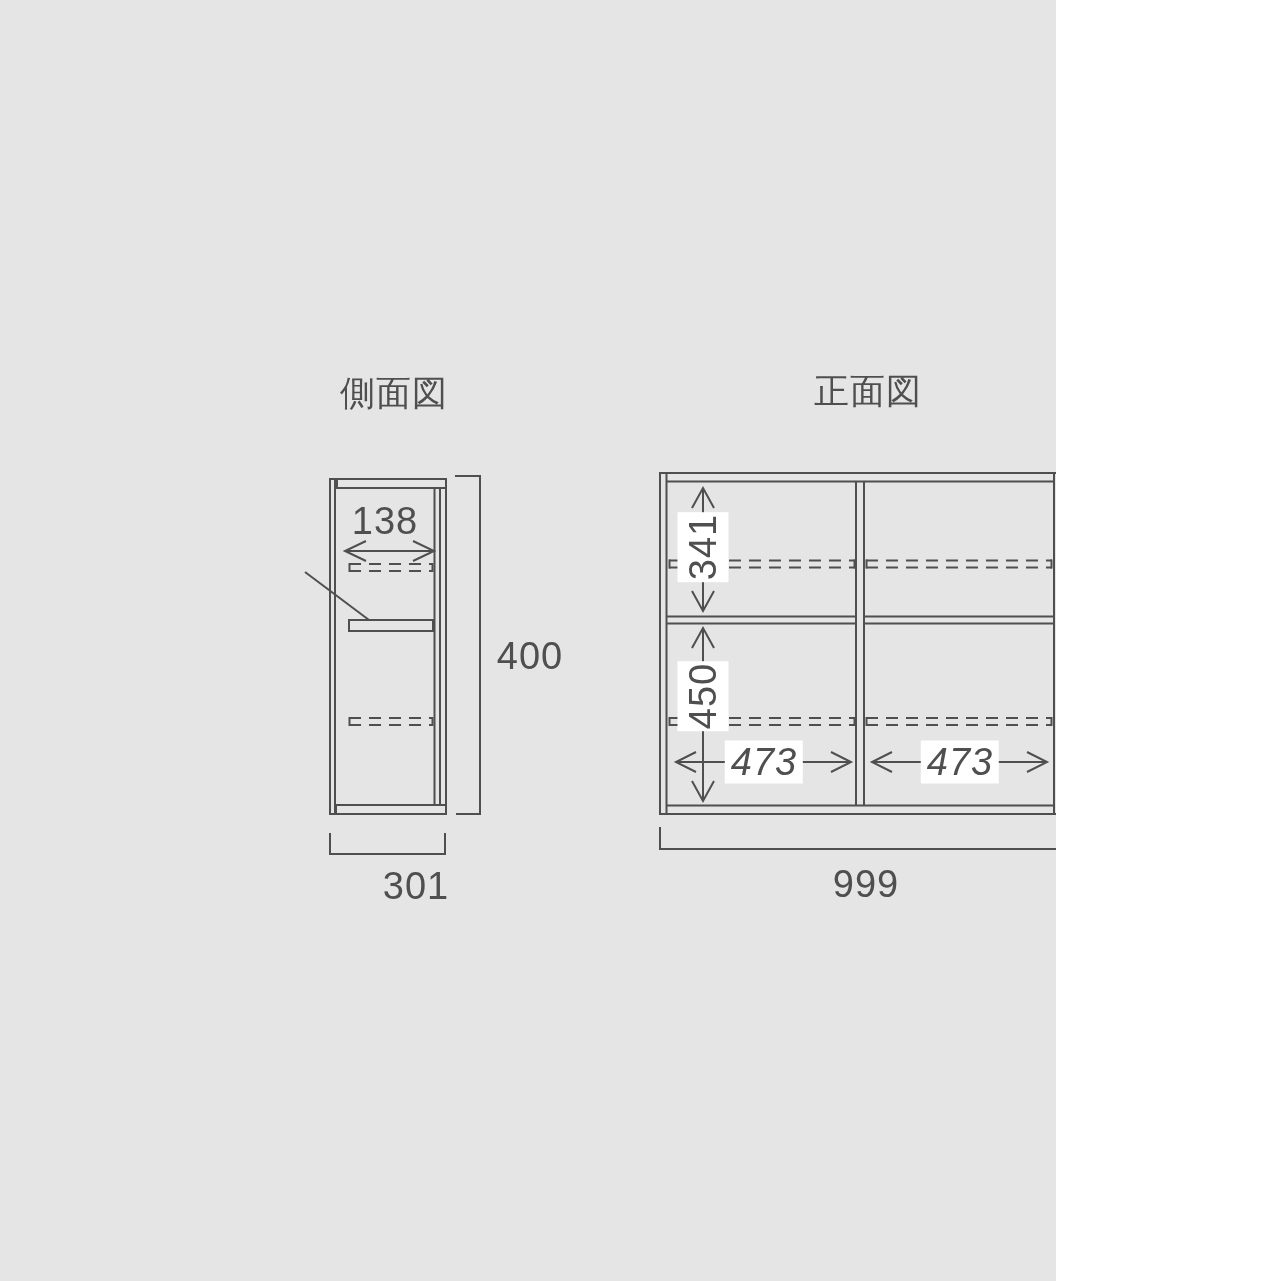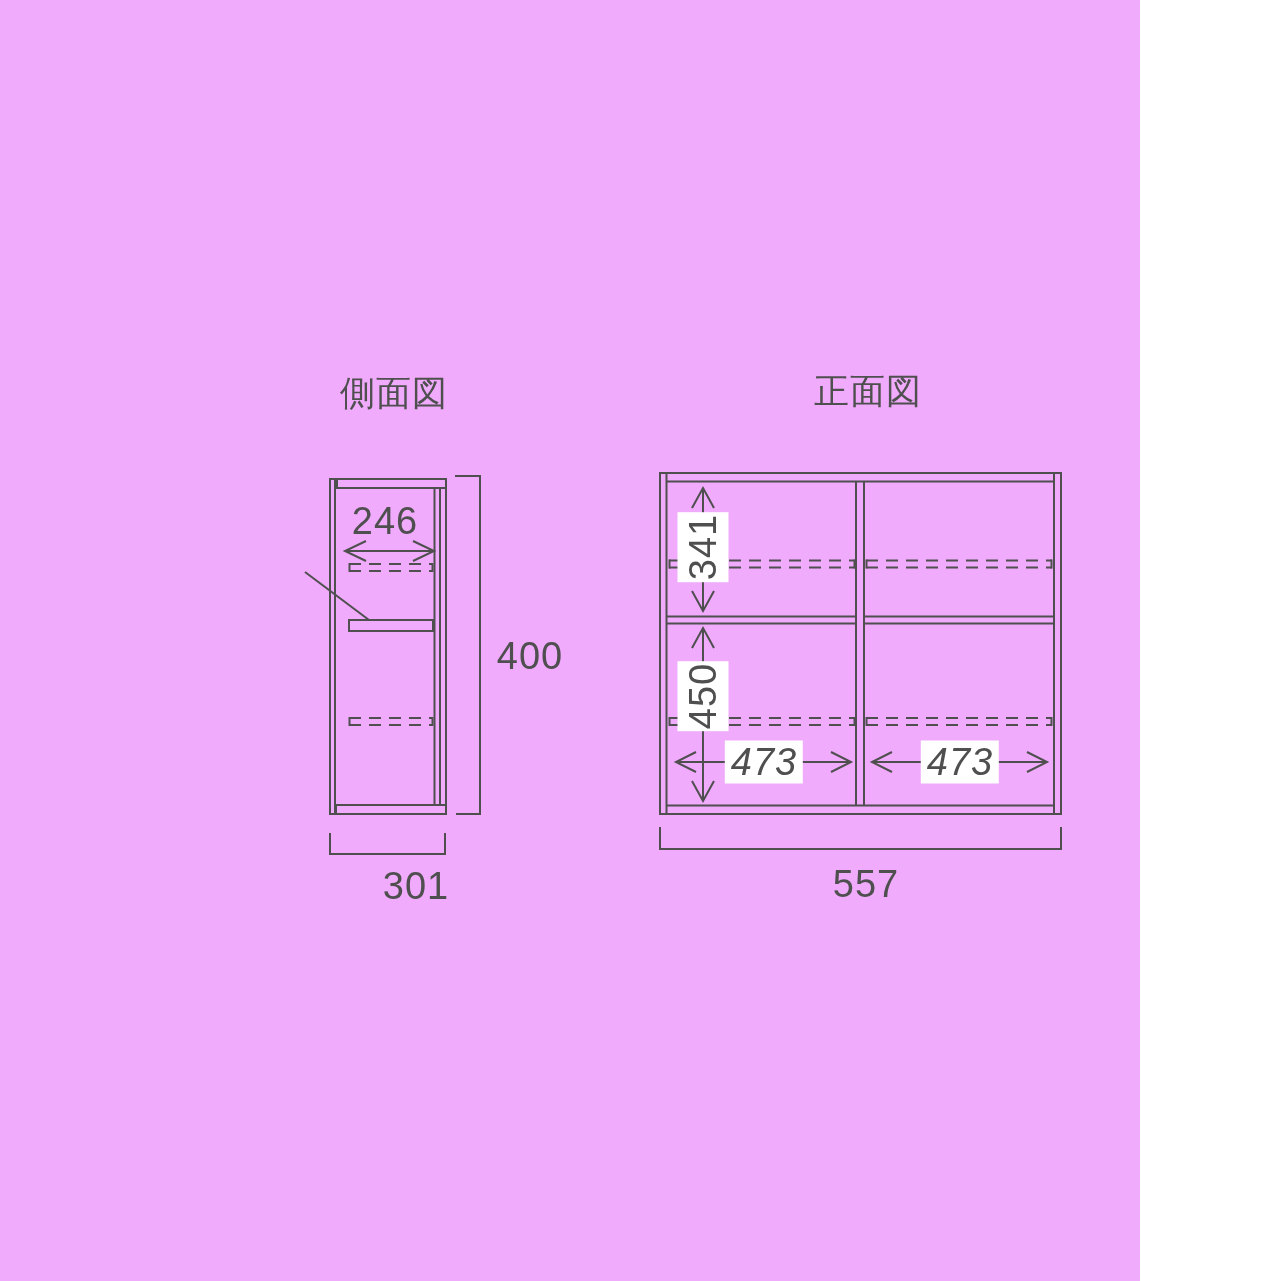--- a/index.html
+++ b/index.html
@@ -1,20 +1,20 @@
 <!DOCTYPE html>
 <html><head>
 <meta charset="utf-8">
 <style>
   html, body { margin: 0; padding: 0; background: #ffffff; }
   #canvas {
     position: relative;
-    width: 1140px;
+    width: 1056px;
     height: 1281px;
-    background: #f0abfc;
+    background: #e5e5e5;
     font-family: "Liberation Sans", sans-serif;
     overflow: hidden;
   }
   #linework { position: absolute; left: 0; top: 0; }
   #linework * { stroke: #4f4f4f; stroke-width: 2; fill: none; }
   .t {
     position: absolute;
     color: #4f4f4f;
     white-space: nowrap;
     font-family: "Liberation Sans", sans-serif;
@@ -129,23 +129,23 @@
 
       <path d="M660 827 L660 849 L1061 849 L1061 827"></path>
     </g>
   </svg>
 
   <div class="t title c" style="left:394px; top:393px;">側面図</div>
 
   <div class="t title c" style="left:868px; top:391px;">正面図</div>
 
 
-  <div class="t num c" style="left:385px; top:521px;">246</div>
+  <div class="t num c" style="left:385px; top:521px;">138</div>
   <div class="t num c" style="left:530px; top:656px;">400</div>
   <div class="t num c" style="left:388px; top:886px;margin-left:28px;">301</div>
 
   <div class="t num vert" style="left:703px; top:547px;">341</div>
   <div class="t num vert" style="left:703px; top:696px;">450</div>
   <div class="t num mask c" style="left:764px; top:762px;">473</div>
   <div class="t num mask c" style="left:960px; top:762px;">473</div>
-  <div class="t num c" style="left:866px; top:884px;">557</div>
+  <div class="t num c" style="left:866px; top:884px;">999</div>
 
 </div>
 
 </body></html>

